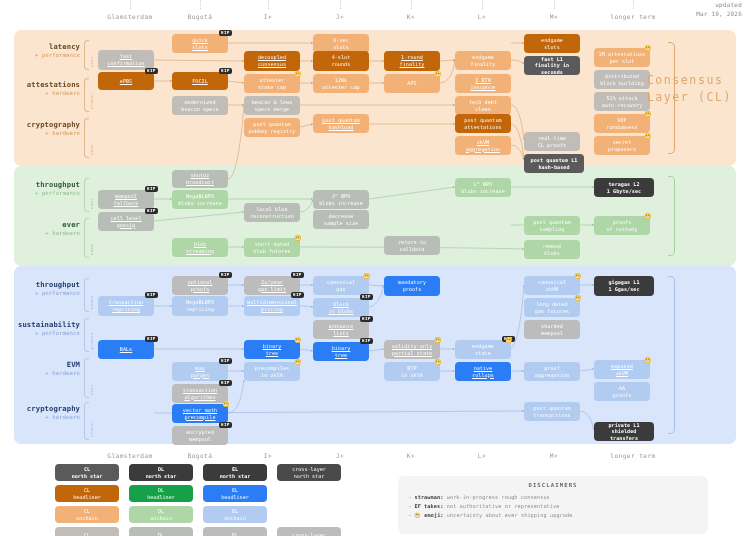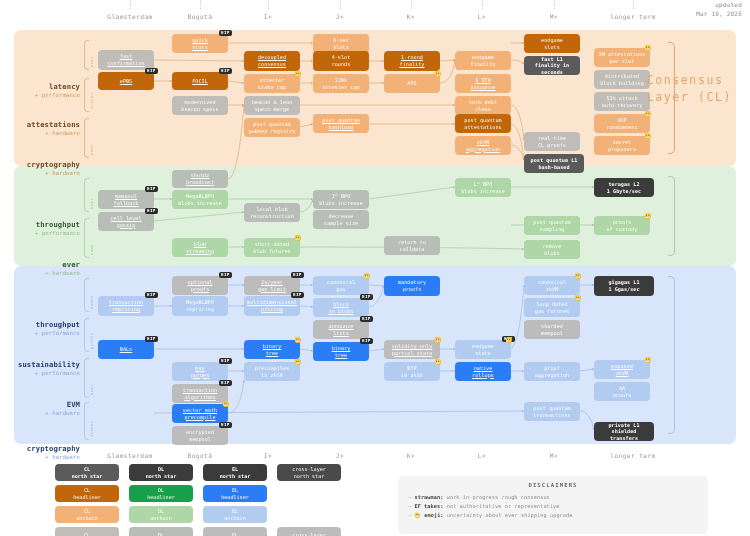--- a/index.html
+++ b/index.html
@@ -29,21 +29,21 @@
   .layer-title { position:absolute; font-size:11.5px; letter-spacing:1.6px;
                  line-height:1.45; white-space:pre-line; font-weight:400; }
   .lt-cl { right:18px; top:72px; color:#e2a76a; }
   .lt-dl { right:18px; top:198px; color:#a9cfa4; }
   .lt-el { right:18px; top:340px; color:#a8bfe8; }
   .brace { position:absolute; width:7px; border-top:1px solid currentColor;
            border-bottom:1px solid currentColor; border-right:1px solid currentColor;
            border-radius:0 5px 5px 0; }
 
   
-  .catlab { position:absolute; text-align:right; white-space:nowrap;margin-top:40px; }
+  .catlab { position:absolute; text-align:right; white-space:nowrap; }
   .catlab .k { font-size:7.2px; font-weight:bold; letter-spacing:.1px; display:block; }
   .catlab .s { font-size:5.6px; letter-spacing:.1px; display:block; margin-top:1px; }
   .cl-k { color:#6b4a22; } .cl-s { color:#d39a5e; }
   .dl-k { color:#2f5c33; } .dl-s { color:#8fbd8c; }
   .el-k { color:#24416f; } .el-s { color:#8aa6d8; }
 
   .cbrace { position:absolute; width:5px; border-top:1px solid; border-bottom:1px solid;
             border-left:1px solid; border-radius:4px 0 0 4px; }
   .subcol { position:absolute; font-size:3.6px; writing-mode:vertical-rl;
             text-orientation:mixed; letter-spacing:.6px; white-space:nowrap;

